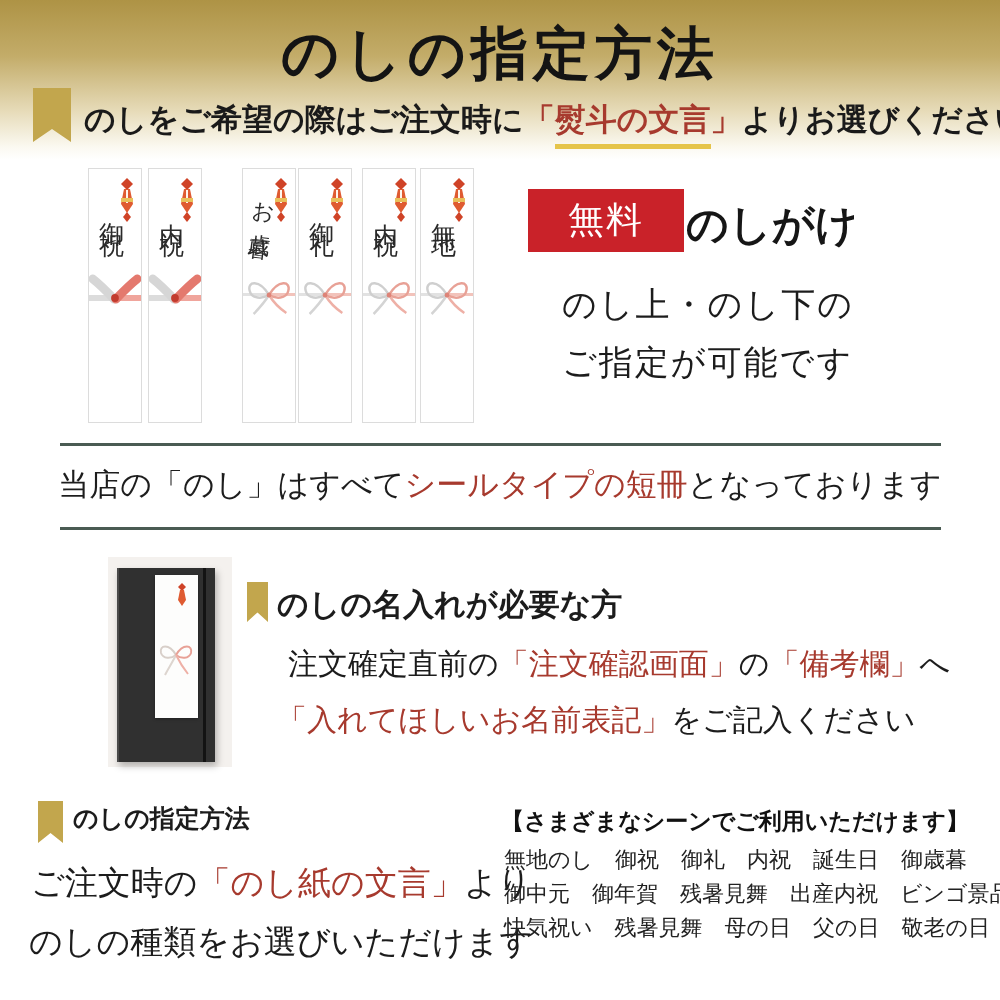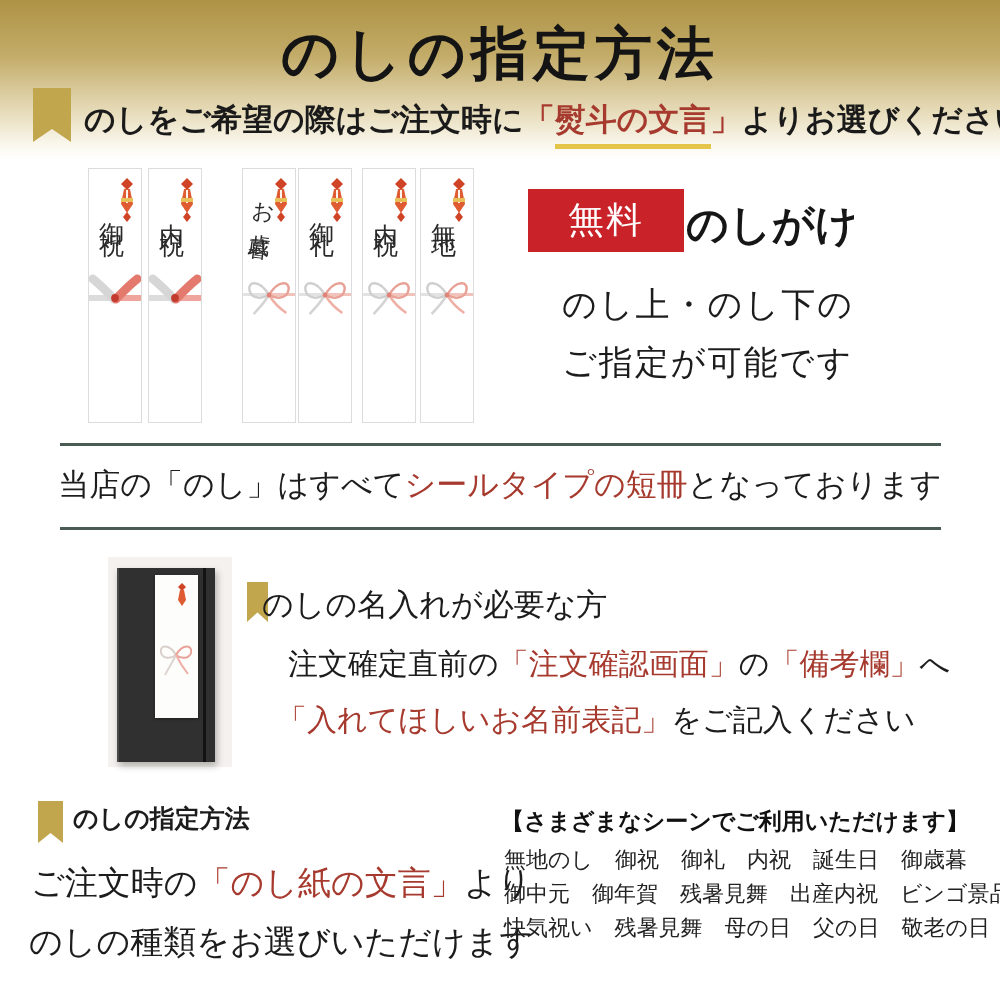--- a/index.html
+++ b/index.html
@@ -43,21 +43,21 @@
     font-size:31px;white-space:nowrap;color:#1d1d1d;}
 
   
   .photo{position:absolute;left:108px;top:557px;width:124px;height:210px;background:#f4f1ee;}
   .giftbox{position:absolute;left:9px;top:11px;width:96px;height:194px;background:#303030;
     border-left:2px solid #4a4a4a;box-shadow:2px 4px 7px rgba(0,0,0,.28);}
   .giftbox-edge{position:absolute;right:9px;top:0;width:3px;height:100%;background:#131313;}
   .box-strip{position:absolute;left:47px;top:18px;width:43px;height:143px;background:#fdfdfc;
     box-shadow:0 1px 3px rgba(0,0,0,.35);}
   .bm-mid{left:247px;top:582px;width:21px;height:40px;}
-  .naming-h{position:absolute;left:262px;top:584px;font-size:31px;font-weight:400;white-space:nowrap;}
+  .naming-h{position:absolute;left:277px;top:584px;font-size:31px;font-weight:700;white-space:nowrap;}
   .naming-l1{position:absolute;left:288px;top:644px;font-size:30px;white-space:nowrap;}
   .naming-l2{position:absolute;left:277px;top:700px;font-size:30px;white-space:nowrap;}
 
   
   .bm-bot{left:38px;top:801px;width:25px;height:42px;}
   .method-h{position:absolute;left:73px;top:802px;font-size:25px;font-weight:700;white-space:nowrap;}
   .method-l1{position:absolute;left:31px;top:861px;font-size:33px;white-space:nowrap;}
   .method-l2{position:absolute;left:29px;top:920px;font-size:33px;white-space:nowrap;}
 
   

